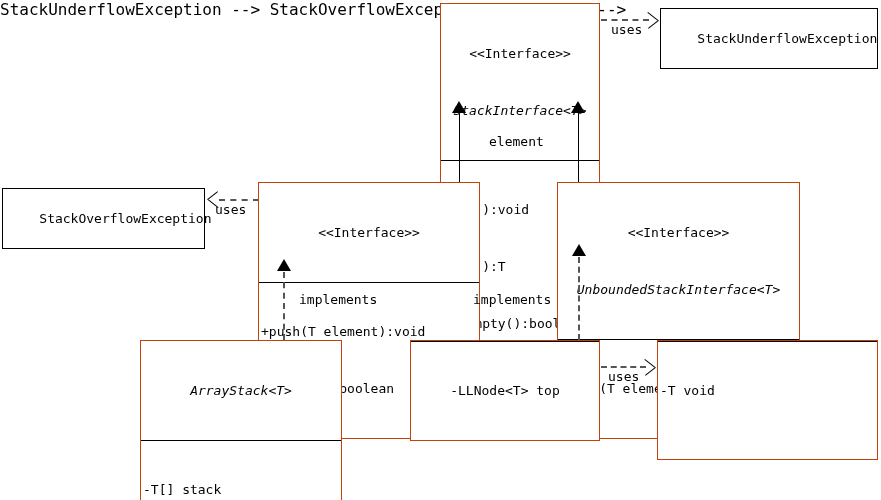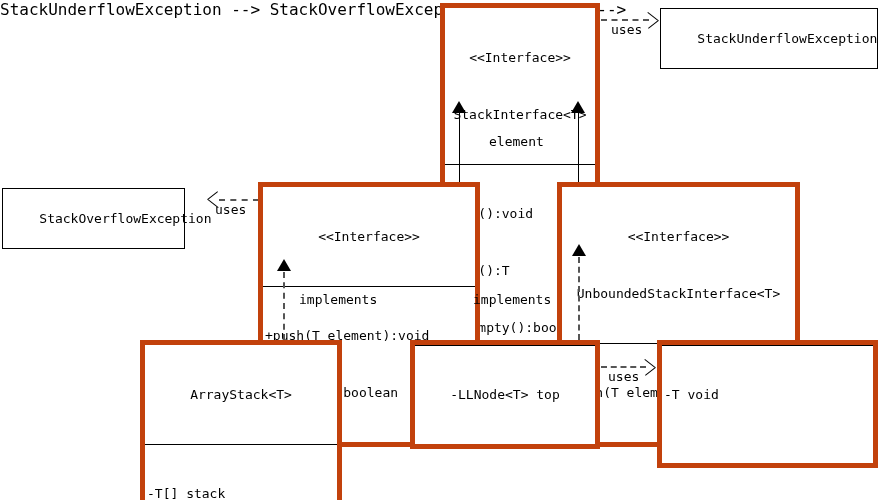--- a/index.html
+++ b/index.html
@@ -13,33 +13,33 @@
     height: 500px;
     background: #ffffff;
     font-family: "DejaVu Sans Mono", "Liberation Mono", monospace;
     overflow: hidden;
   }
 
   
   .uml-box {
     position: absolute;
     box-sizing: border-box;
-    border: 5px solid #c2410c;
+    border: 1px solid #c2410c;
     background: #ffffff;
     font-size: 13px;
     line-height: 19px;
     color: #000000;
   }
   .uml-header {
     padding: 2px 4px 2px 4px;
     text-align: center;
     white-space: pre;
   }
   .uml-header .stereo { display: block; }
-  .uml-header .cname  { display: block; }
+  .uml-header .cname  { display: block; font-style: italic; }
   .uml-section {
     border-top: 1px solid #000000;
     padding: 1px 2px 2px 2px;
     white-space: pre;
   }
   .uml-section.centered { text-align: center; }
   .uml-row { display: block; white-space: pre; }
 
   
   .simple-box {
@@ -144,21 +144,21 @@
   
   
   <div class="vline" style="left:459px; top:113px; height:69px;"></div>
   <div class="arrow-up-solid" style="left:452px; top:101px;"></div>
   
   <div class="vline" style="left:578px; top:113px; height:69px;"></div>
   <div class="arrow-up-solid" style="left:571px; top:101px;"></div>
   <div class="edge-label" style="left:489px; top:134px;">element</div>
 
   
-  <div class="simple-box" style="left:2px; top:188px; width:183px;">
+  <div class="simple-box" style="left:2px; top:188px; width:203px;">
     <span>StackOverflowException</span>
   </div>
 
    StackOverflowException --&gt;
   <div class="hline dashed" style="left:219px; top:199px; width:40px;"></div>
   <div class="arrow-open left" style="left:206px; top:192px;">
     <i class="a"></i>
       <i class="b"></i>
   </div>
   <div class="edge-label" style="left:215px; top:202px;">uses</div>

